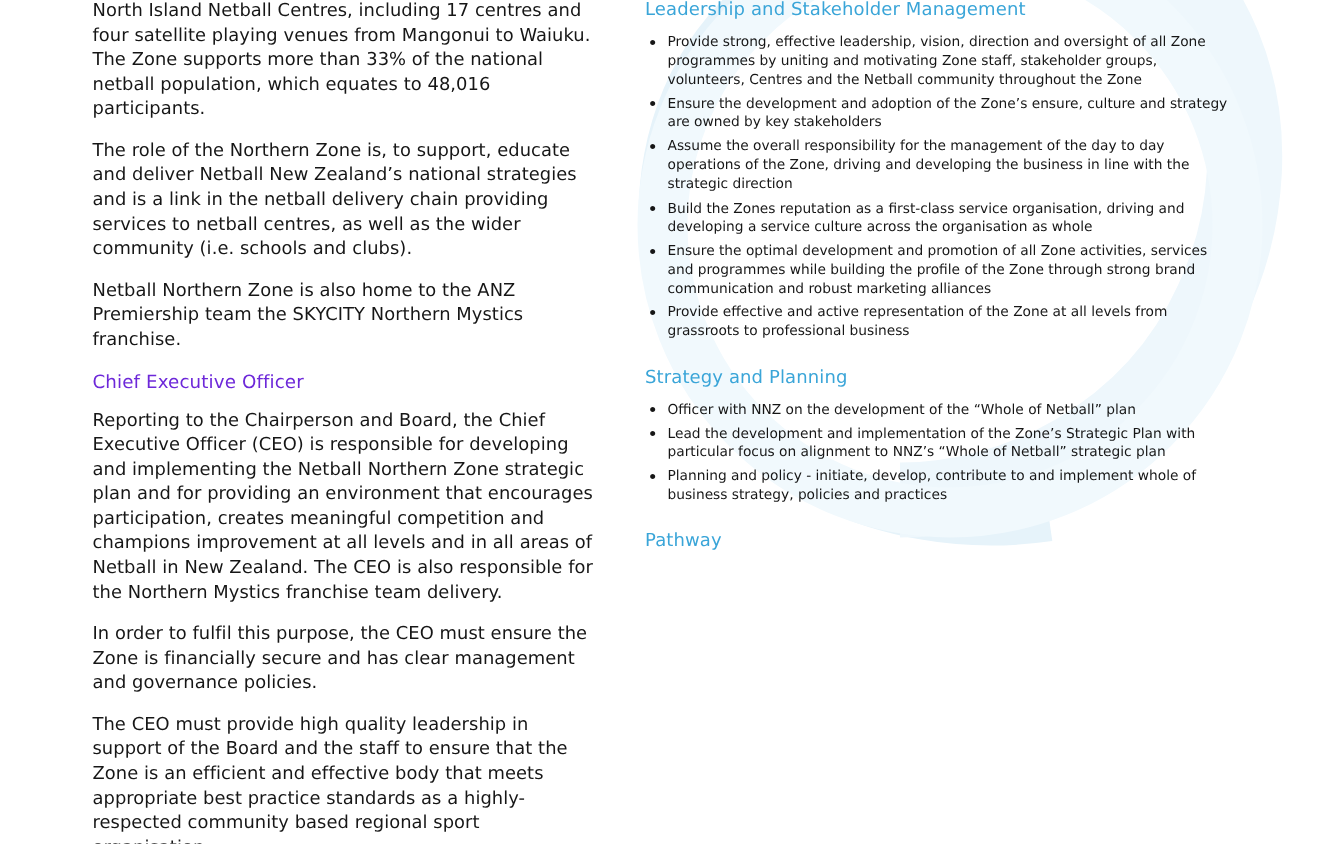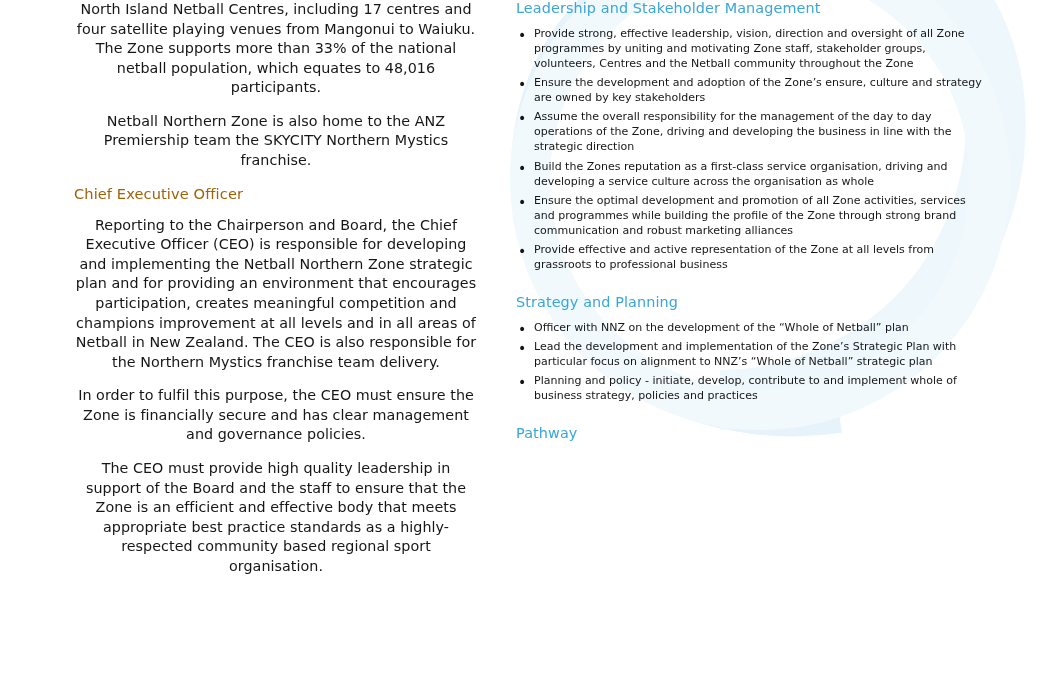--- a/index.html
+++ b/index.html
@@ -49,29 +49,28 @@
     width: 558px;
     padding: 0 70px 0 16px;
     box-sizing: border-box;
   }
   p.body {
     font-size: 14.3px;
     line-height: 1.37;
     margin: 0 0 14px 0;
     letter-spacing: 0.05px;
     color: #161616;
-    text-align: center;
   }
   .top-clip {
     margin-top: -2px;
   }
   h2.section-heading {
     font-size: 14.6px;
     font-weight: 400;
-    color: #a16207;
+    color: #6d28d9;
     margin: 0 0 14px 0;
     letter-spacing: 0.1px;
   }
   h3.sub-heading {
     font-size: 14.4px;
     font-weight: 400;
     color: #3aa5d8;
     margin: 0 0 10px 0;
     letter-spacing: 0.1px;
   }
@@ -110,20 +109,21 @@
       <path d="M300,60 C110,60 30,210 60,350 C90,490 230,560 370,540"></path>
       <path d="M330,20 C520,60 560,230 500,360 C450,470 340,520 250,520" stroke="#eef7fc" stroke-width="60"></path>
     </g>
     <circle cx="290" cy="300" r="230" fill="none" stroke="#f1f9fd" stroke-width="40"></circle>
   </svg>
 
   <div class="cols">
 
     <div class="col-left">
       <p class="body top-clip">North Island Netball Centres, including 17 centres and four satellite playing venues from Mangonui to Waiuku. The Zone supports more than 33% of the national netball population, which equates to 48,016 participants.</p>
+      <p class="body">The role of the Northern Zone is, to support, educate and deliver Netball New Zealand’s national strategies and is a link in the netball delivery chain providing services to netball centres, as well as the wider community (i.e. schools and clubs).</p>
       <p class="body">Netball Northern Zone is also home to the ANZ Premiership team the SKYCITY Northern Mystics franchise.</p>
 
       <h2 class="section-heading">Chief Executive Officer</h2>
 
       <p class="body">Reporting to the Chairperson and Board, the Chief Executive Officer (CEO) is responsible for developing and implementing the Netball Northern Zone strategic plan and for providing an environment that encourages participation, creates meaningful competition and champions improvement at all levels and in all areas of Netball in New Zealand. The CEO is also responsible for the Northern Mystics franchise team delivery.</p>
       <p class="body">In order to fulfil this purpose, the CEO must ensure the Zone is financially secure and has clear management and governance policies.</p>
       <p class="body">The CEO must provide high quality leadership in support of the Board and the staff to ensure that the Zone is an efficient and effective body that meets appropriate best practice standards as a highly-respected community based regional sport organisation.</p>
 
     </div>
 

